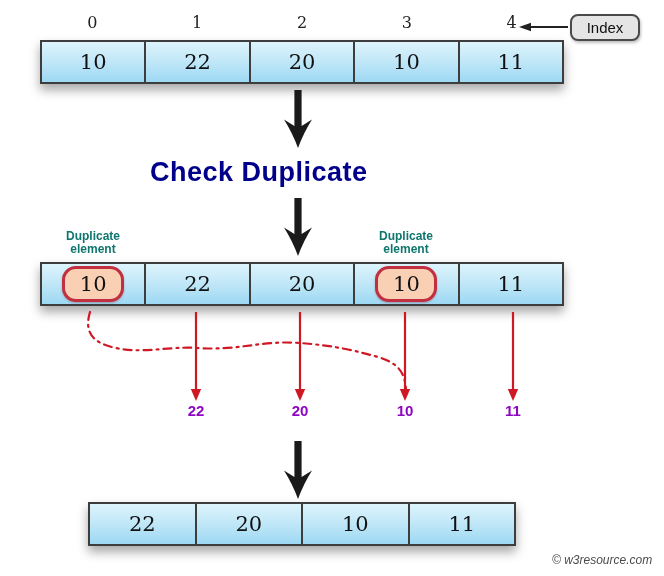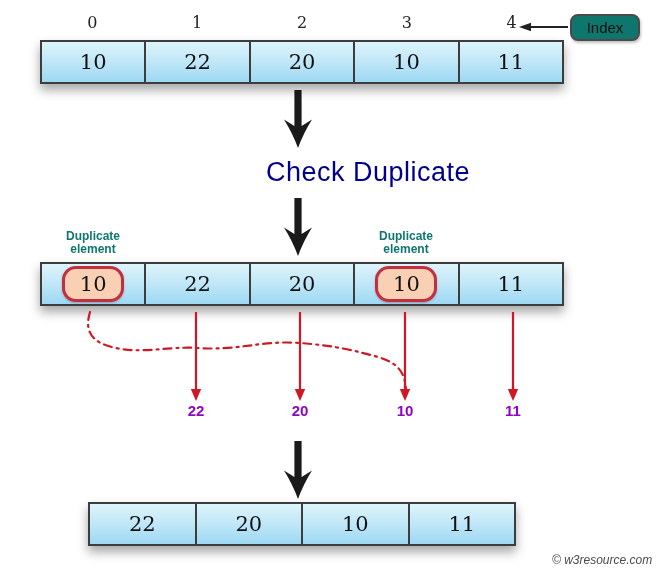--- a/index.html
+++ b/index.html
@@ -57,37 +57,37 @@
     font-family: "DejaVu Serif", serif;
     font-size: 16px;
     color: #222;
   }
   .index-tag {
     position: absolute;
     left: 570px; top: 14px;
     width: 70px; height: 27px;
     border: 2px solid #4a4a4a;
     border-radius: 8px;
-    background: #0f766e;
+    background: #e5e5e5;
     box-shadow: 1px 2px 3px rgba(0,0,0,0.25);
     display: flex;
     align-items: center;
     justify-content: center;
     font-size: 15px;
     color: #111;
     box-sizing: border-box;
   }
   
   .check-dup {
     position: absolute;
     left: 150px; top: 157px;
     width: 320px;
-    text-align: right;
+    text-align: left;
     font-size: 27px;
-    font-weight: normal;
+    font-weight: bold;
     color: #00008b;
     letter-spacing: 0.5px;
   }
   .dup-label {
     position: absolute;
     width: 110px;
     text-align: center;
     font-size: 12px;
     font-weight: bold;
     color: #0f766e;

